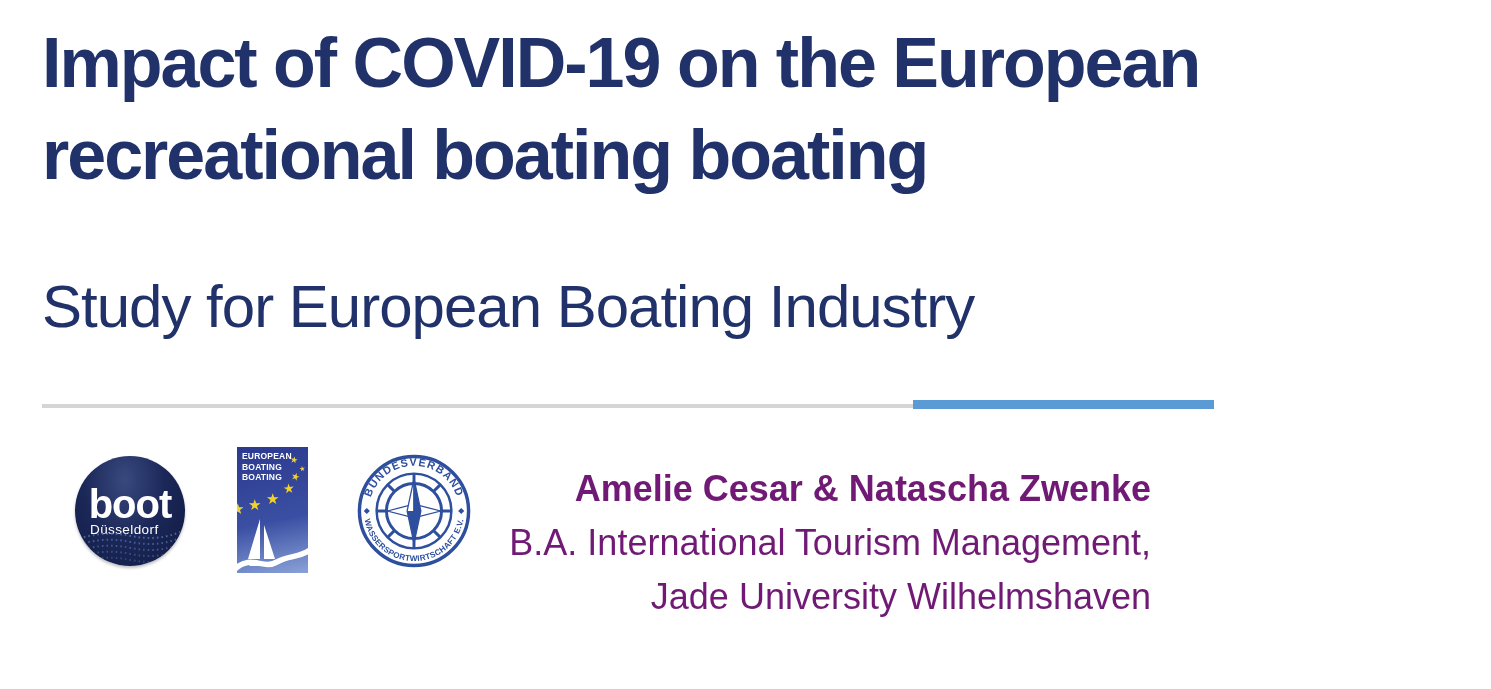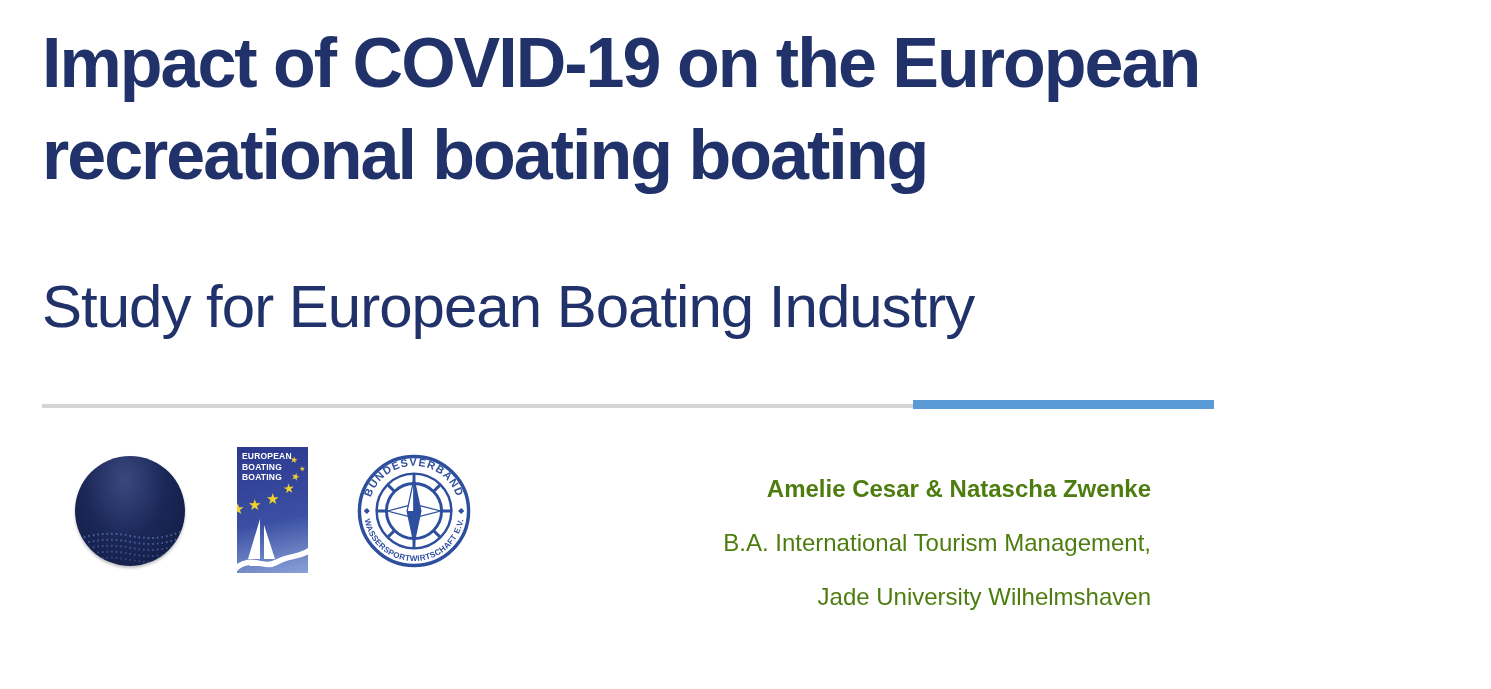--- a/index.html
+++ b/index.html
@@ -46,40 +46,44 @@
   .ebi-s5{left:29px;top:44px;font-size:15px;}
   .ebi-s6{left:11px;top:50px;font-size:15px;}
   .ebi-s7{left:-6px;top:54px;font-size:15px;}
   .ebi-boat{position:absolute;left:8px;top:70px;}
   .ebi-wave{position:absolute;left:0;bottom:0;}
   
   .bvww-logo{position:absolute;left:355px;top:452px;width:118px;height:118px;}
   
   .authors{
     position:absolute;right:63px;top:462px;text-align:right;
-    color:#4d7c0f;font-size:24px;line-height:54px;
+    color:#701a75;font-size:36px;line-height:54px;
   }
   .authors .a1{font-weight:bold;}
 </style>
 </head>
 <body>
 
 <div class="slide">
 
   <div class="title">
     <div>Impact of COVID-19 on the European</div>
     <div>recreational boating boating</div>
   </div>
 
   <div class="subtitle">Study for European Boating Industry</div>
 
   <div class="divider-gray"></div>
   <div class="divider-blue"></div>
 
   <div class="boot-logo">
+    <div class="boot-text-wrap">
+      <span class="boot-word">boot</span>
+      <span class="boot-city">Düsseldorf</span>
+    </div>
     <svg class="boot-waves" width="110" height="42" viewBox="0 0 110 42">
       <g fill="none" stroke="#4e6ba6" stroke-width="2" stroke-dasharray="1.6 3">
         <path d="M0,14 Q28,4 56,10 T110,4" opacity="0.9"></path>
         <path d="M0,20 Q28,10 56,16 T110,10" opacity="0.8"></path>
         <path d="M0,26 Q28,16 56,22 T110,16" opacity="0.7"></path>
         <path d="M0,32 Q28,22 56,28 T110,22" opacity="0.6"></path>
         <path d="M0,38 Q28,28 56,34 T110,28" opacity="0.5"></path>
       </g>
     </svg>
   </div>

